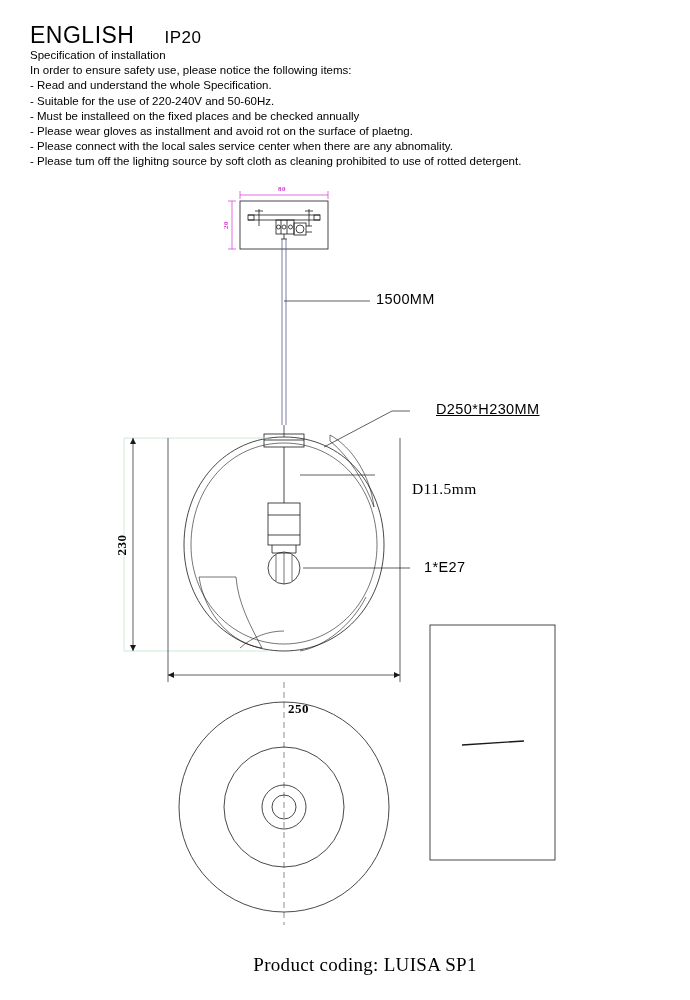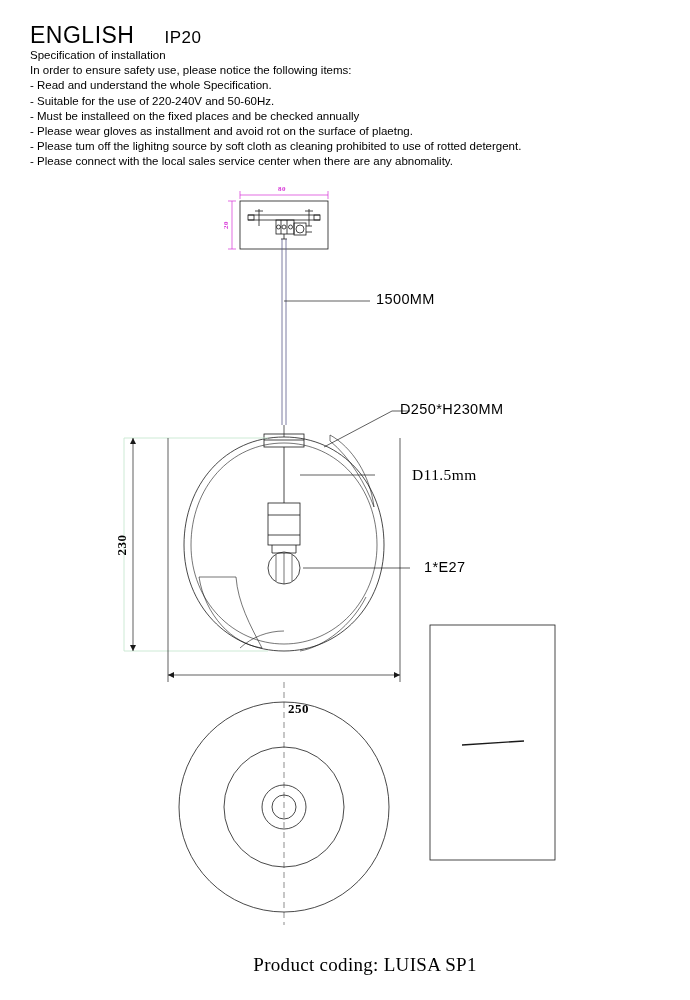--- a/index.html
+++ b/index.html
@@ -108,22 +108,22 @@
     <span class="header-ip">IP20</span>
   </div>
 
   <div class="spec-block">
     <div>Specification of installation</div>
     <div>In order to ensure safety use, please notice the following items:</div>
     <div>- Read and understand the whole Specification.</div>
     <div>- Suitable for the use of 220-240V and 50-60Hz.</div>
     <div>- Must be installeed on the fixed places and be checked annually</div>
     <div>- Please wear gloves as installment and avoid rot on the surface of plaetng.</div>
+    <div>- Please connect with the local sales service center when there are any abnomality.</div>
     <div>- Please tum off the lighitng source by soft cloth as cleaning prohibited to use of rotted detergent.</div>
-    <div>- Please connect with the local sales service center when there are any abnomality.</div>
   </div>
 
   <div class="drawing">
     <svg width="690" height="760" viewBox="0 0 690 760" xmlns="http://www.w3.org/2000/svg">
       <g fill="none" stroke="#1a1a1a" stroke-width="0.8">
 
         <g>
           <rect x="240" y="16" width="88" height="48"></rect>
 
           <line x1="248" y1="30" x2="320" y2="30"></line>
@@ -245,22 +245,22 @@
 
         <g>
           <rect x="430" y="440" width="125" height="235"></rect>
           <line x1="462" y1="560" x2="524" y2="556" stroke-width="1.4"></line>
         </g>
 
       </g>
     </svg>
 
     <span class="label" style="left:376px; top:106px;text-align:center;">1500MM</span>
-    <span class="label" style="left:400px; top:216px;">D250*H230MM</span>
-    <span class="label serif" style="left:412px; top:281px;">D11.5mm</span>
+    <span class="label" style="left:436px; top:216px;text-decoration:underline;">D250*H230MM</span>
+    <span class="label serif" style="left:412px; top:295px;">D11.5mm</span>
     <span class="label" style="left:424px; top:374px;">1*E27</span>
 
     <span class="dim-label" style="left:272px; top:516px;margin-left:16px;">250</span>
     <span class="dim-label vertical" style="left:111px; top:352px;">230</span>
     <span class="dim-label" style="left:278px; top:0px; font-size:7px; color:#d62fd6;">80</span>
     <span class="dim-label vertical" style="left:222px; top:36px; font-size:7px; color:#d62fd6;">20</span>
   </div>
 
   <div class="footer">Product coding: LUISA SP1</div>
 

